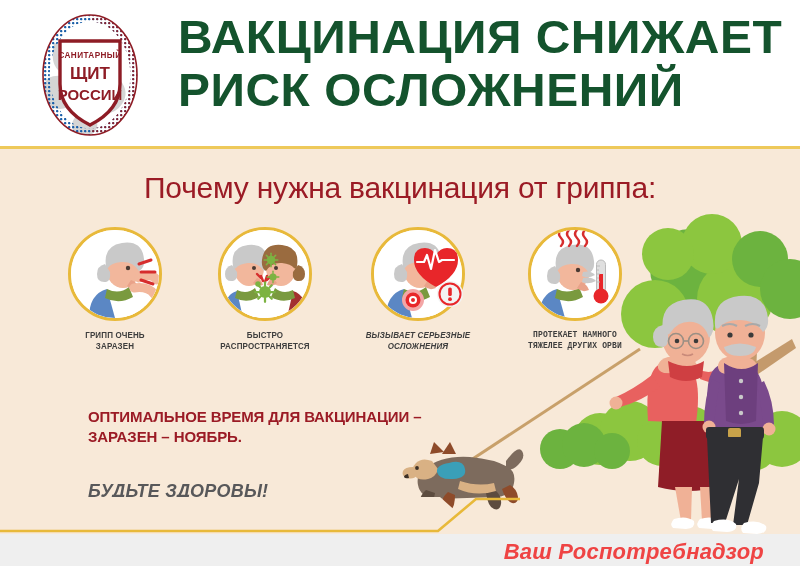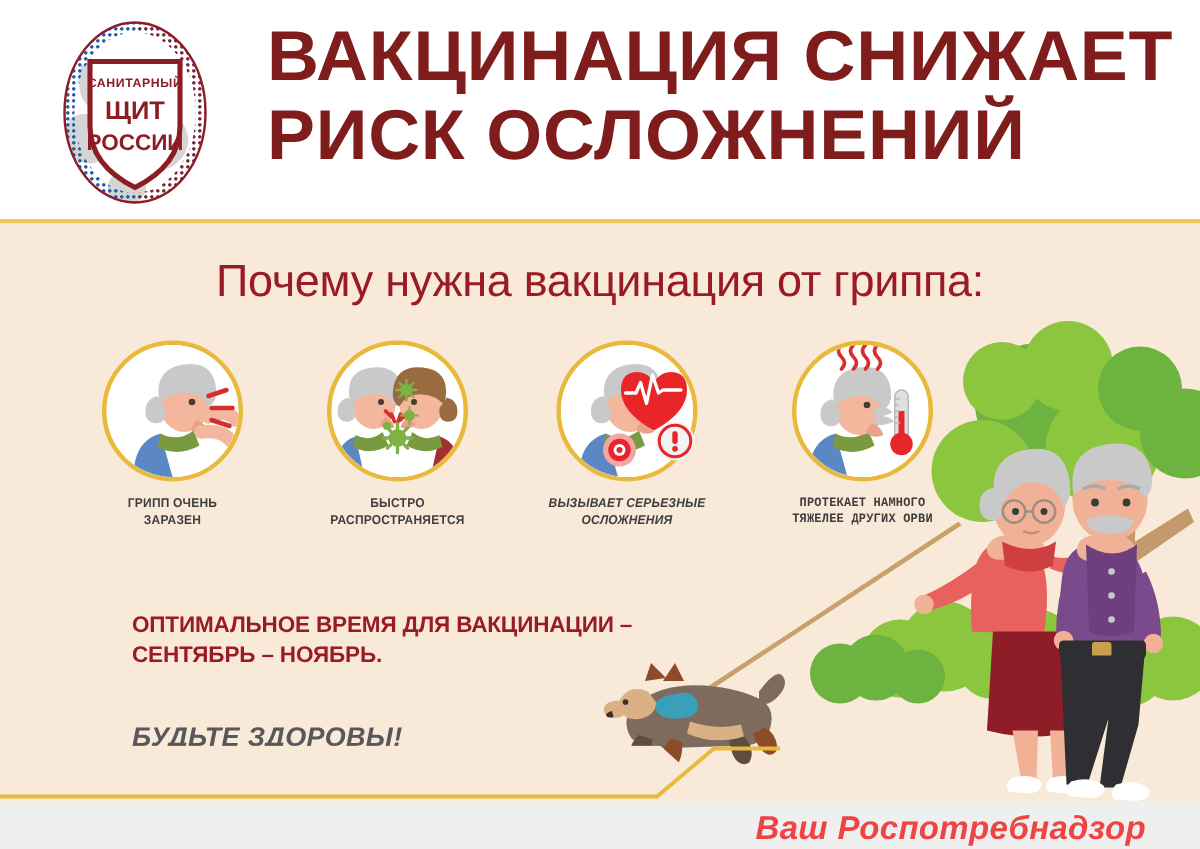--- a/index.html
+++ b/index.html
@@ -36,21 +36,21 @@
     position: absolute;
     left: 24px; top: 10px;
     width: 132px; height: 130px;
   }
   .logo svg { display: block; }
 
   .title-block {
     position: absolute;
     left: 178px; top: 14px;
     width: 610px;
-    color: #7f1d1d;
+    color: #14532d;
     line-height: 0.98;
   }
   .title-line {
     font-size: 47px;
     font-weight: 700;
     letter-spacing: 0.5px;
     white-space: nowrap;
     transform: scaleX(1.02);
     transform-origin: left center;
   }
@@ -545,21 +545,21 @@
         </div>
         <div class="icon-caption">
           <div>ПРОТЕКАЕТ НАМНОГО</div>
           <div>ТЯЖЕЛЕЕ ДРУГИХ ОРВИ</div>
         </div>
       </div>
     </div>
 
     <div class="callout">
       <div class="callout-line">ОПТИМАЛЬНОЕ ВРЕМЯ ДЛЯ ВАКЦИНАЦИИ –</div>
-      <div class="callout-line">СЕНТЯБРЬ – НОЯБРЬ.</div>
+      <div class="callout-line">ЗАРАЗЕН – НОЯБРЬ.</div>
     </div>
 
     <div class="wish">БУДЬТЕ ЗДОРОВЫ!</div>
   </div>
 
   <div class="footer"></div>
   <div class="footer-cream"></div>
   <svg class="footer-gold" viewBox="0 0 520 42">
     <path d="M0 34 H438 L476 2 H520" stroke="#e8b93a" stroke-width="2.6" fill="none"></path>
   </svg>

